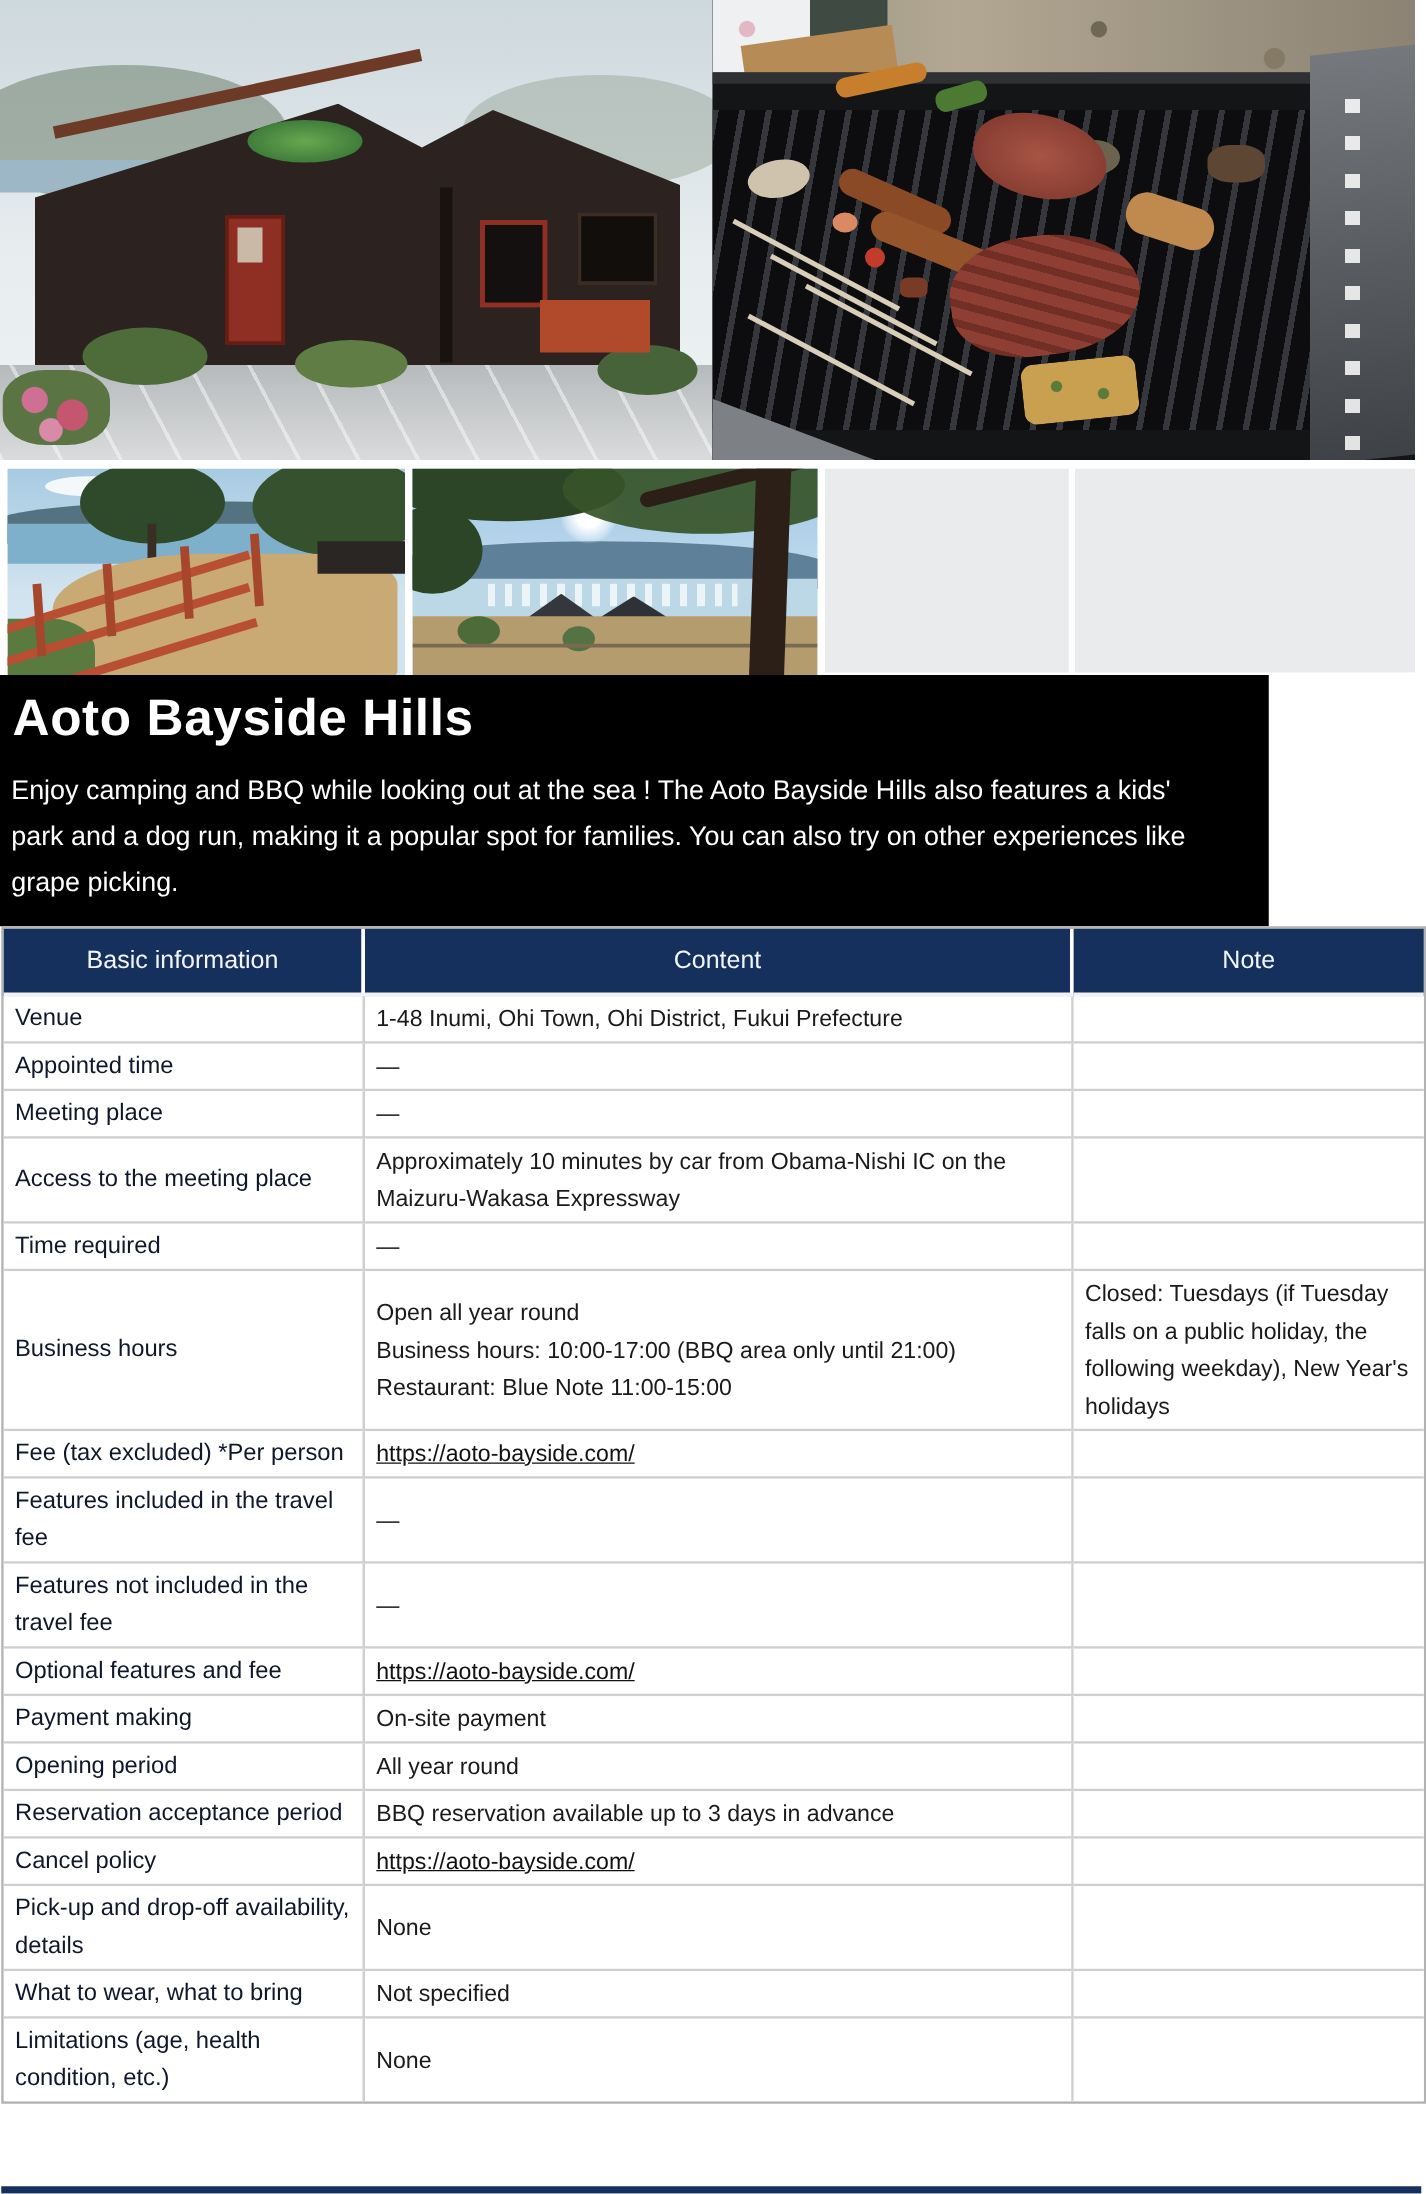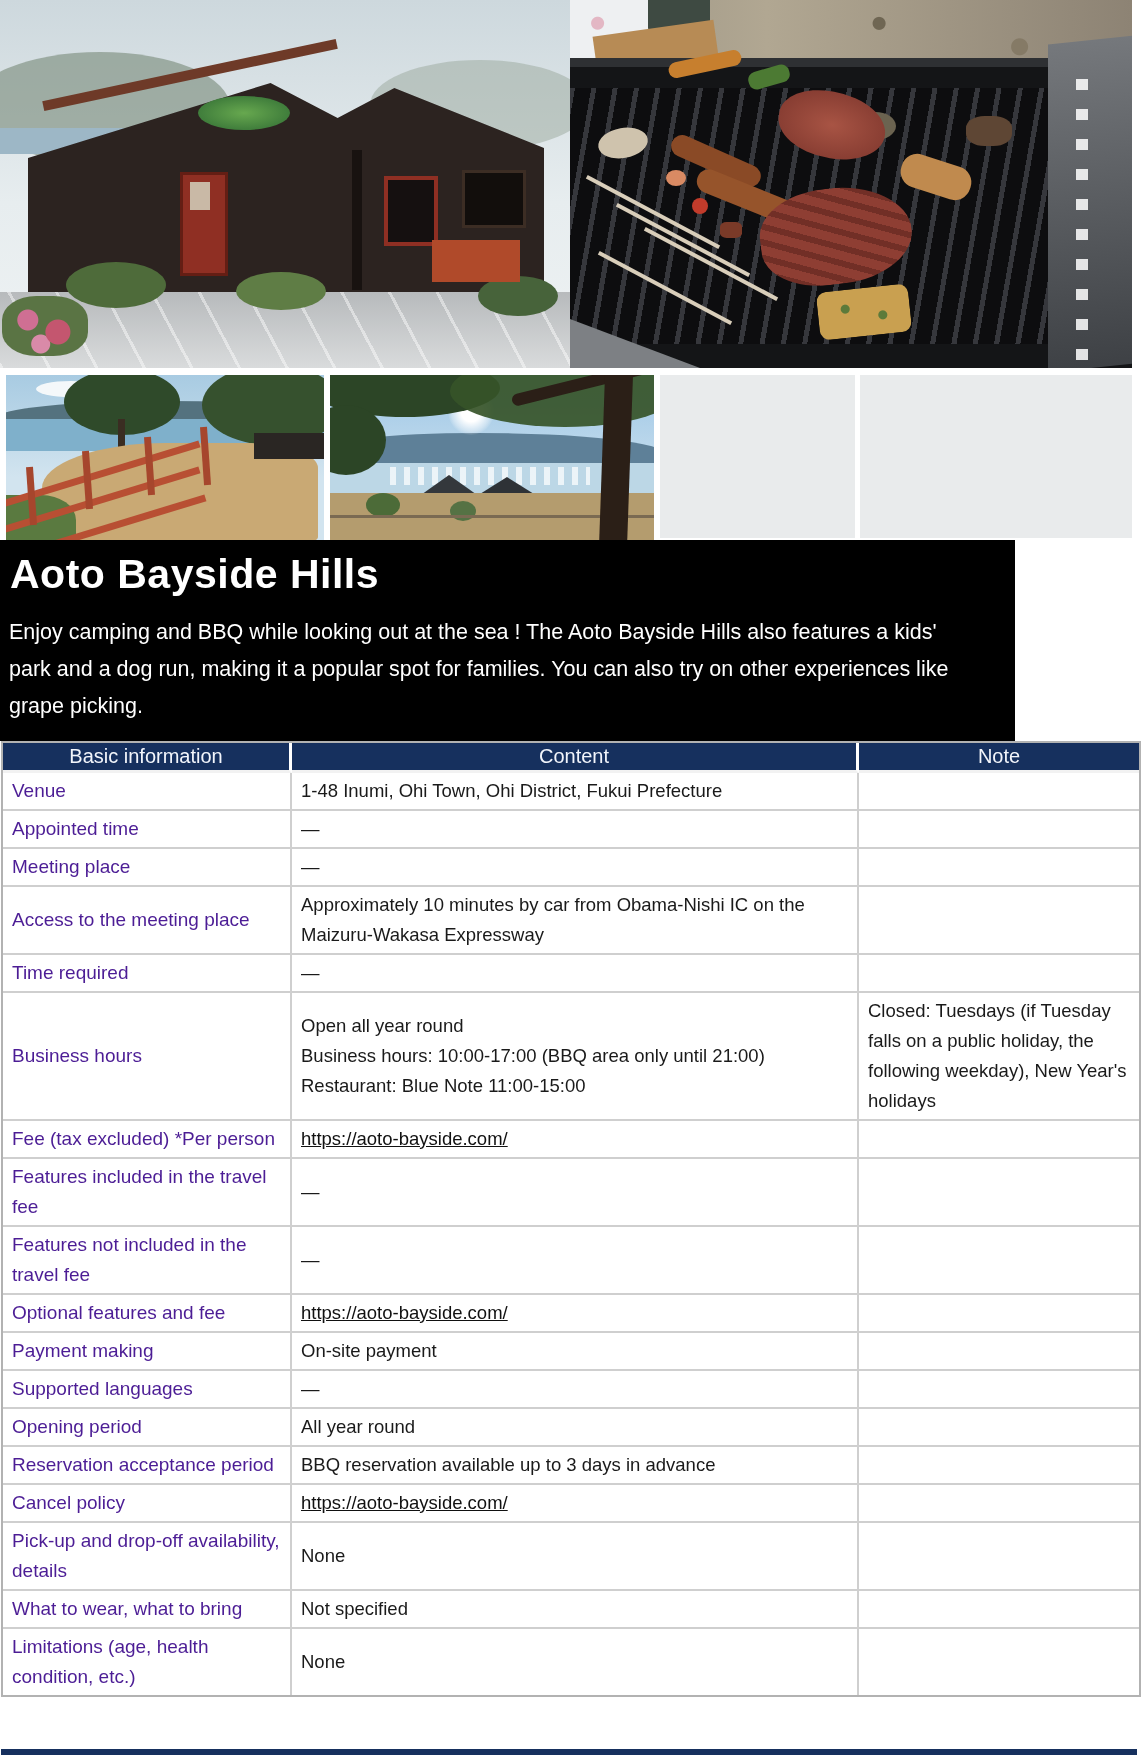--- a/index.html
+++ b/index.html
@@ -100,27 +100,27 @@
 
   
   .banner{position:absolute;left:0;top:540px;width:1015px;height:201px;background:#000000;color:#ffffff;}
   .banner h1{margin:10px 0 0 10px;font-size:41px;line-height:48px;font-weight:700;letter-spacing:.5px;}
   .banner p{margin:16px 0 18px 9px;font-size:21.5px;line-height:37px;font-weight:400;}
 
   
   .tbl{position:absolute;left:1px;top:741px;width:1136px;border-collapse:separate;border-spacing:0;
        border:2px solid #b2b2b2;table-layout:fixed;font-size:19px;}
   .tbl th{background:#16305e;color:#f2f5fb;font-weight:400;font-size:20px;text-align:center;
-          padding:0 6px;border-right:3px solid #ffffff;border-bottom:3px solid #f2f2f2;height:27px;}
+          padding:12px 6px;border-right:3px solid #ffffff;border-bottom:3px solid #f2f2f2;height:27px;}
   .tbl th:last-child{border-right:none;}
   .tbl td{background:#ffffff;vertical-align:middle;padding:3px 9px;line-height:30px;
           border-right:2px solid #cfcfcf;border-bottom:2px solid #cfcfcf;word-wrap:break-word;}
   .tbl td:last-child{border-right:none;}
   .tbl tr:last-child td{border-bottom:none;}
-  .c-label{color:#4c1d95;}
+  .c-label{color:#0f172a;}
   .c-content{white-space:pre-line;font-size:18.5px;line-height:28px;}
   .c-note{font-size:18.5px;line-height:28px;}
   .link{color:#111111;text-decoration:underline;}
 
   .bottom-bar{position:absolute;left:1px;top:1749px;width:1136px;height:6px;background:#16305e;}
 </style>
 </head>
 <body>
 
 <div class="page">
@@ -288,25 +288,20 @@
           <td class="c-label">Optional features and fee</td>
           <td class="c-content"><a href="#" class="link">https://aoto-bayside.com/</a></td>
           <td class="c-note"></td>
         </tr>
         <tr>
           <td class="c-label">Payment making</td>
           <td class="c-content">On-site payment</td>
           <td class="c-note"></td>
         </tr>
         <tr>
-          <td class="c-label">Supported languages</td>
-          <td class="c-content">—</td>
-          <td class="c-note"></td>
-        </tr>
-        <tr>
           <td class="c-label">Opening period</td>
           <td class="c-content">All year round</td>
           <td class="c-note"></td>
         </tr>
         <tr>
           <td class="c-label">Reservation acceptance period</td>
           <td class="c-content">BBQ reservation available up to 3 days in advance</td>
           <td class="c-note"></td>
         </tr>
         <tr>

